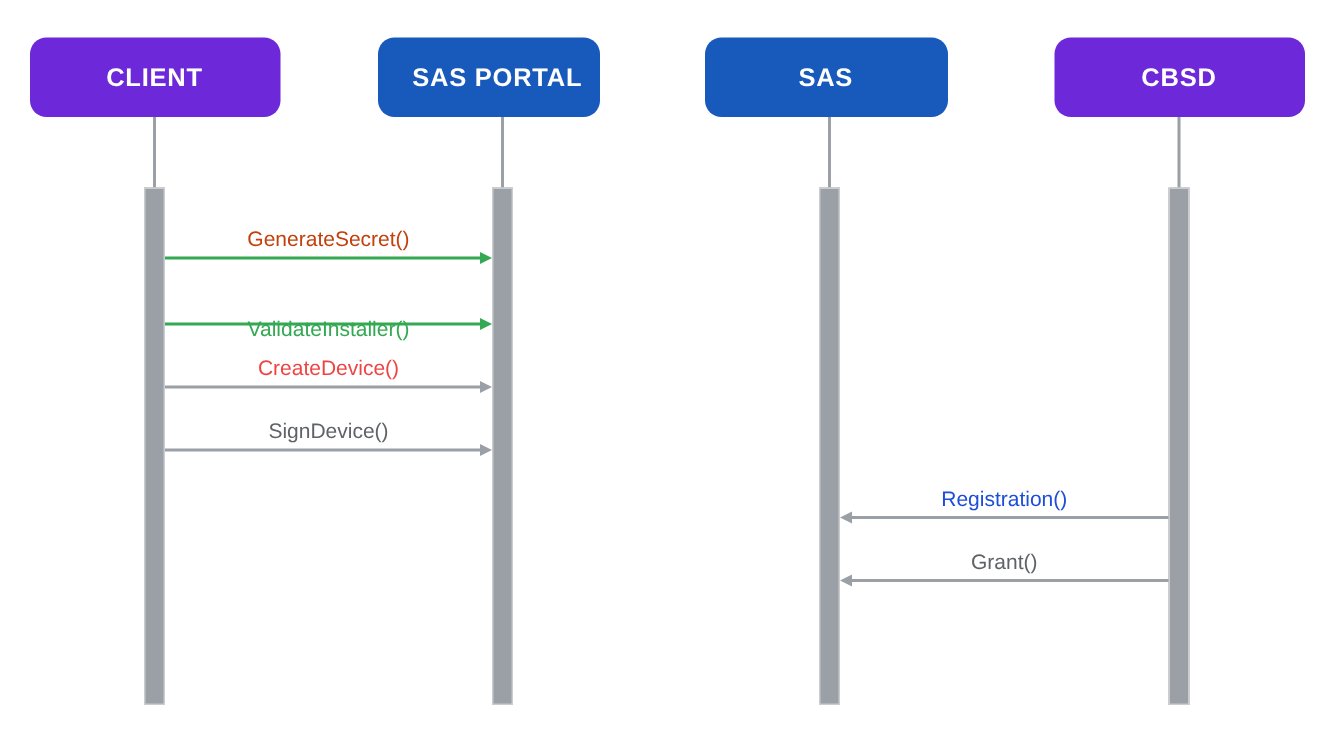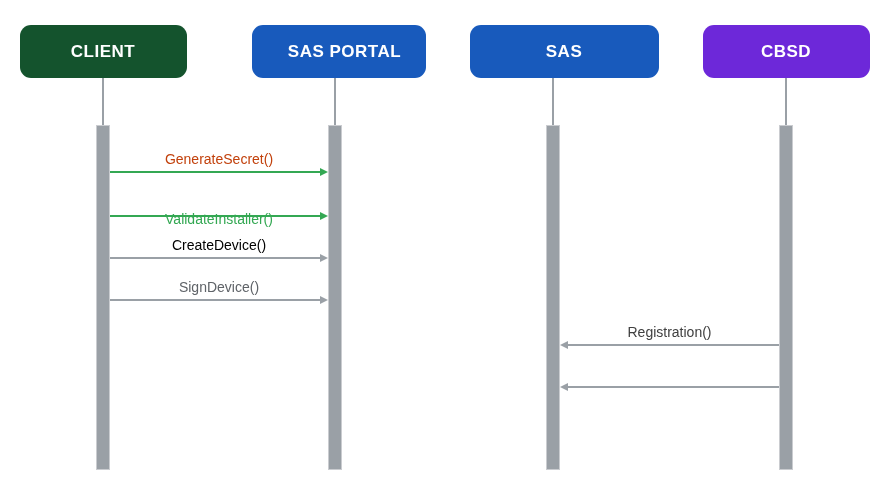--- a/index.html
+++ b/index.html
@@ -50,48 +50,49 @@
     border-top: 4px solid transparent;
     border-bottom: 4px solid transparent;
   }
 </style>
 </head>
 <body>
 
 <div class="canvas" id="diagram" style="background: rgb(255, 255, 255);">
     <div class="stem" style="left: 102px; top: 78px; height: 47px; background: rgb(154, 160, 166);"></div>
     <div class="activation-bar" style="left: 96px; top: 125px; width: 14px; height: 345px; background: rgb(154, 160, 166); border: 1px solid rgb(202, 204, 208);"></div>
-    <div class="actor-box" style="left: 19.5px; top: 25px; width: 167px; background: #14532d; color: rgb(255, 255, 255);">
+    <div class="actor-box" style="left: 19.5px; top: 25px; width: 167px; background: #6d28d9; color: rgb(255, 255, 255);">
       <span>CLIENT</span>
     </div>
     <div class="stem" style="left: 334px; top: 78px; height: 47px; background: rgb(154, 160, 166);"></div>
     <div class="activation-bar" style="left: 328px; top: 125px; width: 14px; height: 345px; background: rgb(154, 160, 166); border: 1px solid rgb(202, 204, 208);"></div>
-    <div class="actor-box" style="left: 251.5px; top: 25px; width: 174px; background: rgb(24, 90, 188); color: rgb(255, 255, 255); padding-left: 12px;">
+    <div class="actor-box" style="left: 251.5px; top: 25px; width: 148px; background: rgb(24, 90, 188); color: rgb(255, 255, 255); padding-left: 12px;">
       <span>SAS PORTAL</span>
     </div>
     <div class="stem" style="left: 552px; top: 78px; height: 47px; background: rgb(154, 160, 166);"></div>
     <div class="activation-bar" style="left: 546px; top: 125px; width: 14px; height: 345px; background: rgb(154, 160, 166); border: 1px solid rgb(202, 204, 208);"></div>
-    <div class="actor-box" style="left: 469.5px; top: 25px; width: 189px; background: rgb(24, 90, 188); color: rgb(255, 255, 255);">
+    <div class="actor-box" style="left: 469.5px; top: 25px; width: 162px; background: rgb(24, 90, 188); color: rgb(255, 255, 255);">
       <span>SAS</span>
     </div>
     <div class="stem" style="left: 785px; top: 78px; height: 47px; background: rgb(154, 160, 166);"></div>
     <div class="activation-bar" style="left: 779px; top: 125px; width: 14px; height: 345px; background: rgb(154, 160, 166); border: 1px solid rgb(202, 204, 208);"></div>
     <div class="actor-box" style="left: 702.5px; top: 25px; width: 167px; background: #6d28d9; color: rgb(255, 255, 255);">
       <span>CBSD</span>
     </div>
     <div class="msg-line" style="top: 171.25px; background: rgb(52, 168, 83); left: 110px; width: 211px;"></div>
     <div class="arrowhead" style="top: 168px; left: 320px; border-left: 8px solid rgb(52, 168, 83);"></div>
     <div class="msg-label" style="left: 110px; width: 218px; top: 151px; color: #c2410c;">GenerateSecret()</div>
     <div class="msg-line" style="top: 215.25px; background: rgb(52, 168, 83); left: 110px; width: 211px;"></div>
     <div class="arrowhead" style="top: 212px; left: 320px; border-left: 8px solid rgb(52, 168, 83);"></div>
     <div class="msg-label" style="left: 110px; width: 218px; top: 195px; color: rgb(52, 168, 83); margin-top: 16px;">ValidateInstaller()</div>
     <div class="msg-line" style="top: 257.25px; background: rgb(154, 160, 166); left: 110px; width: 211px;"></div>
     <div class="arrowhead" style="top: 254px; left: 320px; border-left: 8px solid rgb(154, 160, 166);"></div>
-    <div class="msg-label" style="left: 110px; width: 218px; top: 237px; color: #000000; text-align: center;">CreateDevice()</div>
+    <div class="msg-label" style="left: 110px; width: 218px; top: 237px; color: #ef4444; text-align: center;">CreateDevice()</div>
     <div class="msg-line" style="top: 299.25px; background: rgb(154, 160, 166); left: 110px; width: 211px;"></div>
     <div class="arrowhead" style="top: 296px; left: 320px; border-left: 8px solid rgb(154, 160, 166);"></div>
     <div class="msg-label" style="left: 110px; width: 218px; top: 279px; color: rgb(95, 99, 104);">SignDevice()</div>
     <div class="msg-line" style="top: 344.25px; background: rgb(154, 160, 166); left: 567px; width: 212px;"></div>
     <div class="arrowhead" style="top: 341px; left: 560px; border-right: 8px solid rgb(154, 160, 166);"></div>
-    <div class="msg-label" style="left: 560px; width: 219px; top: 324px; color: #404040;">Registration()</div>
+    <div class="msg-label" style="left: 560px; width: 219px; top: 324px; color: #1d4ed8;">Registration()</div>
     <div class="msg-line" style="top: 386.25px; background: rgb(154, 160, 166); left: 567px; width: 212px;"></div>
     <div class="arrowhead" style="top: 383px; left: 560px; border-right: 8px solid rgb(154, 160, 166);"></div>
+    <div class="msg-label" style="left: 560px; width: 219px; top: 366px; color: rgb(95, 99, 104);">Grant()</div>
   </div>
 
 </body></html>

